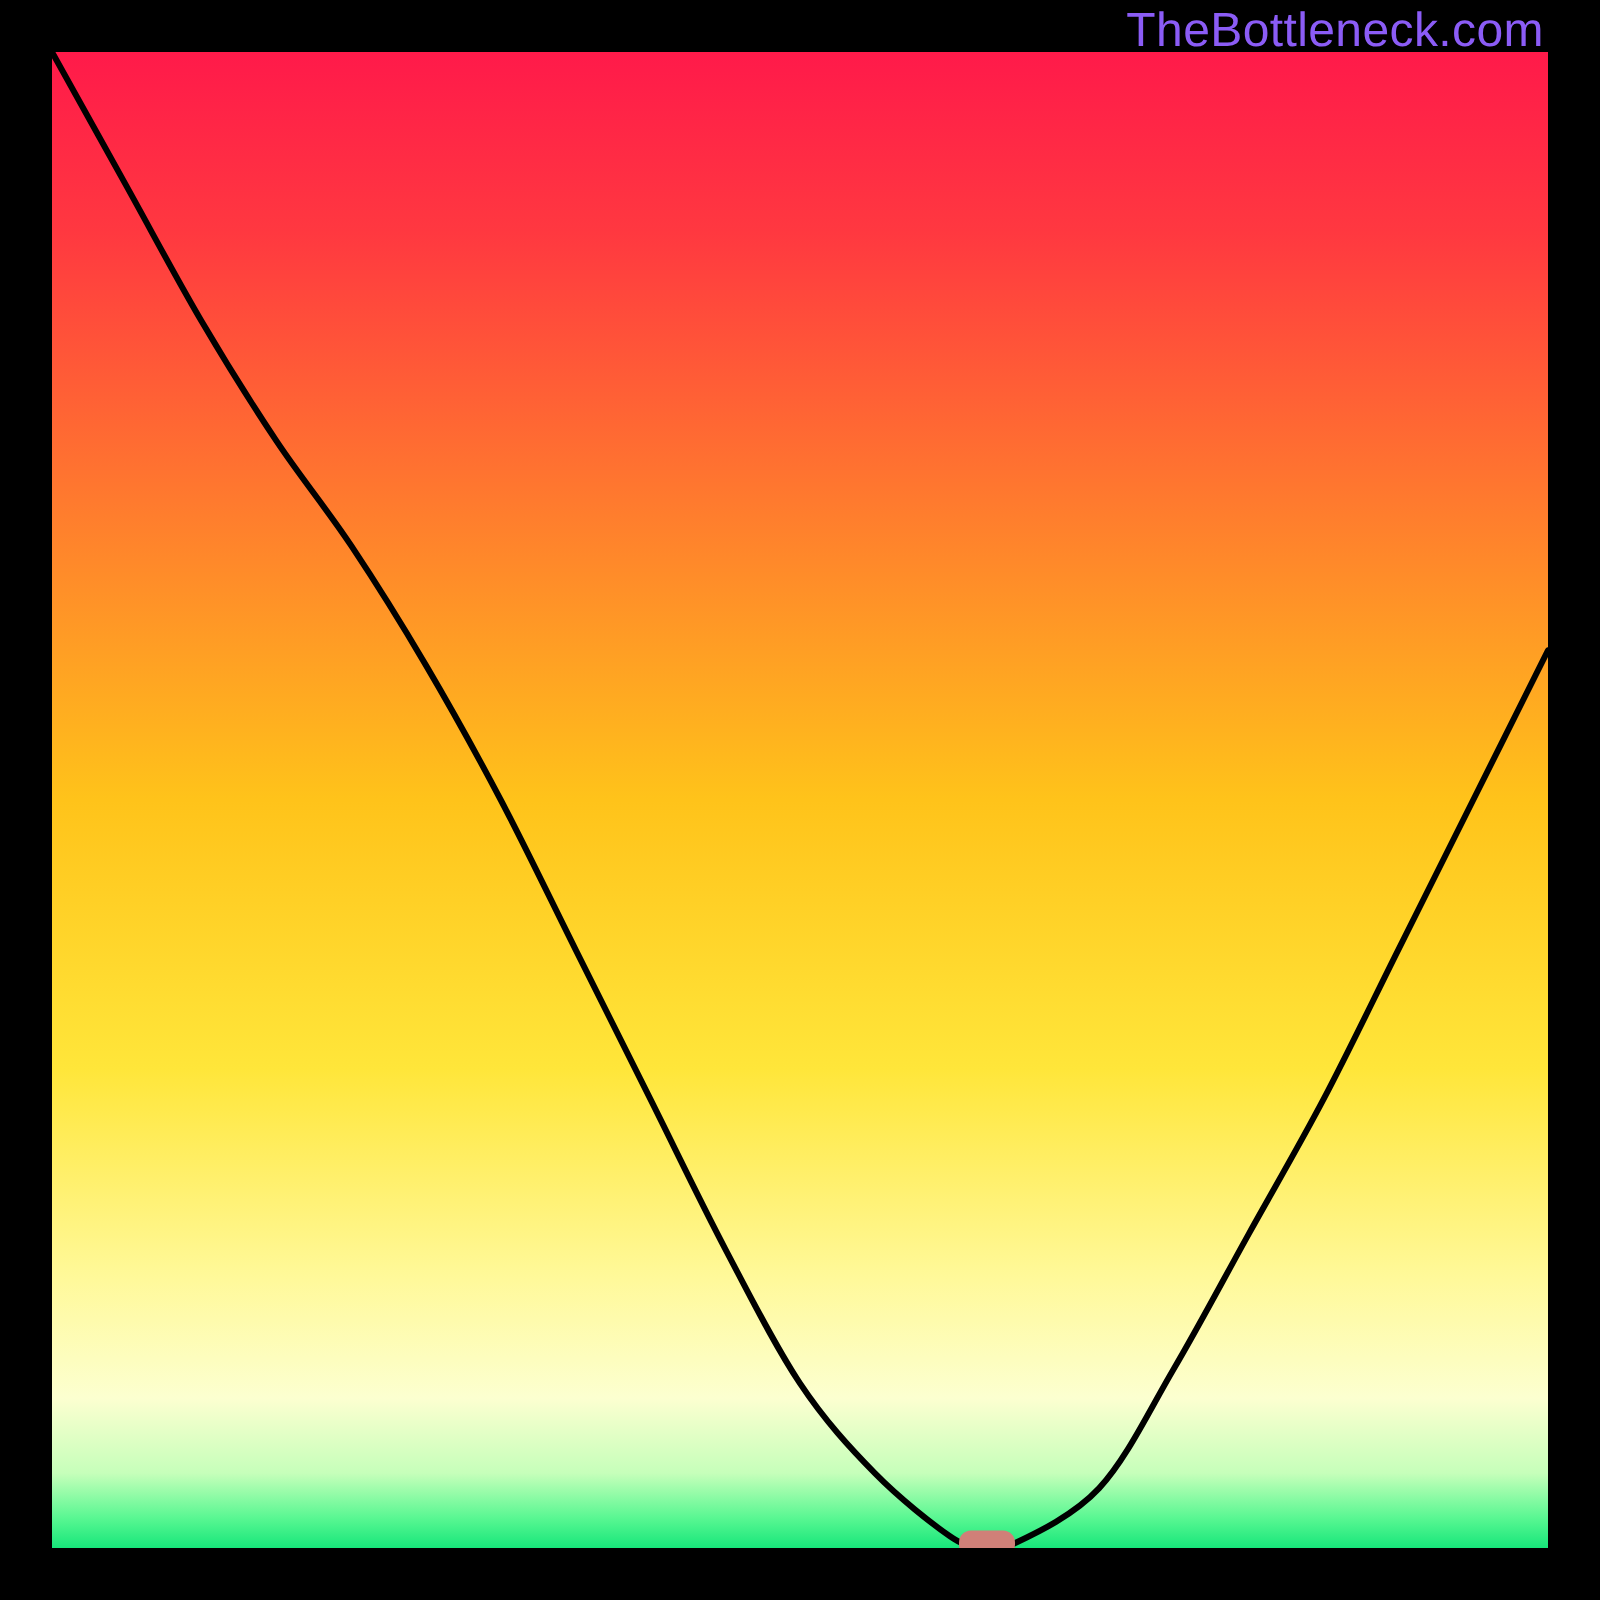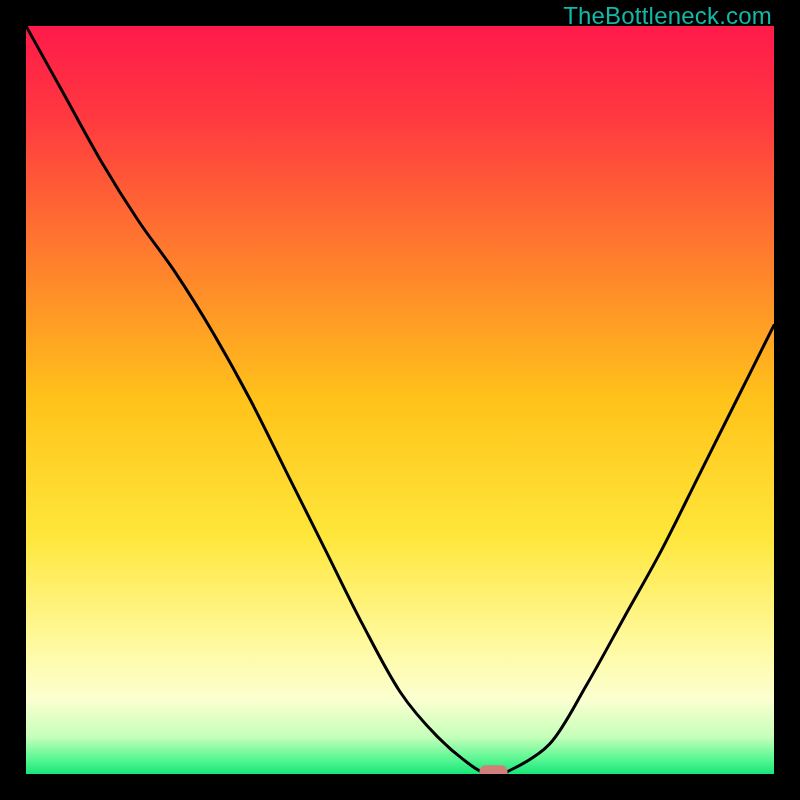--- a/index.html
+++ b/index.html
@@ -22,21 +22,21 @@
     position: absolute;
     top: 0;
     left: 0;
     width: 748px;
     height: 748px;
   }
   .watermark {
     position: absolute;
     top: 2px;
     right: 28px;
-    color: #14b8a6;
+    color: #8b5cf6;
     font-family: Arial, Helvetica, sans-serif;
     font-size: 24px;
     letter-spacing: 0.2px;
     user-select: none;
   }
 </style>
 </head>
 <body>
 
 <div class="frame">

